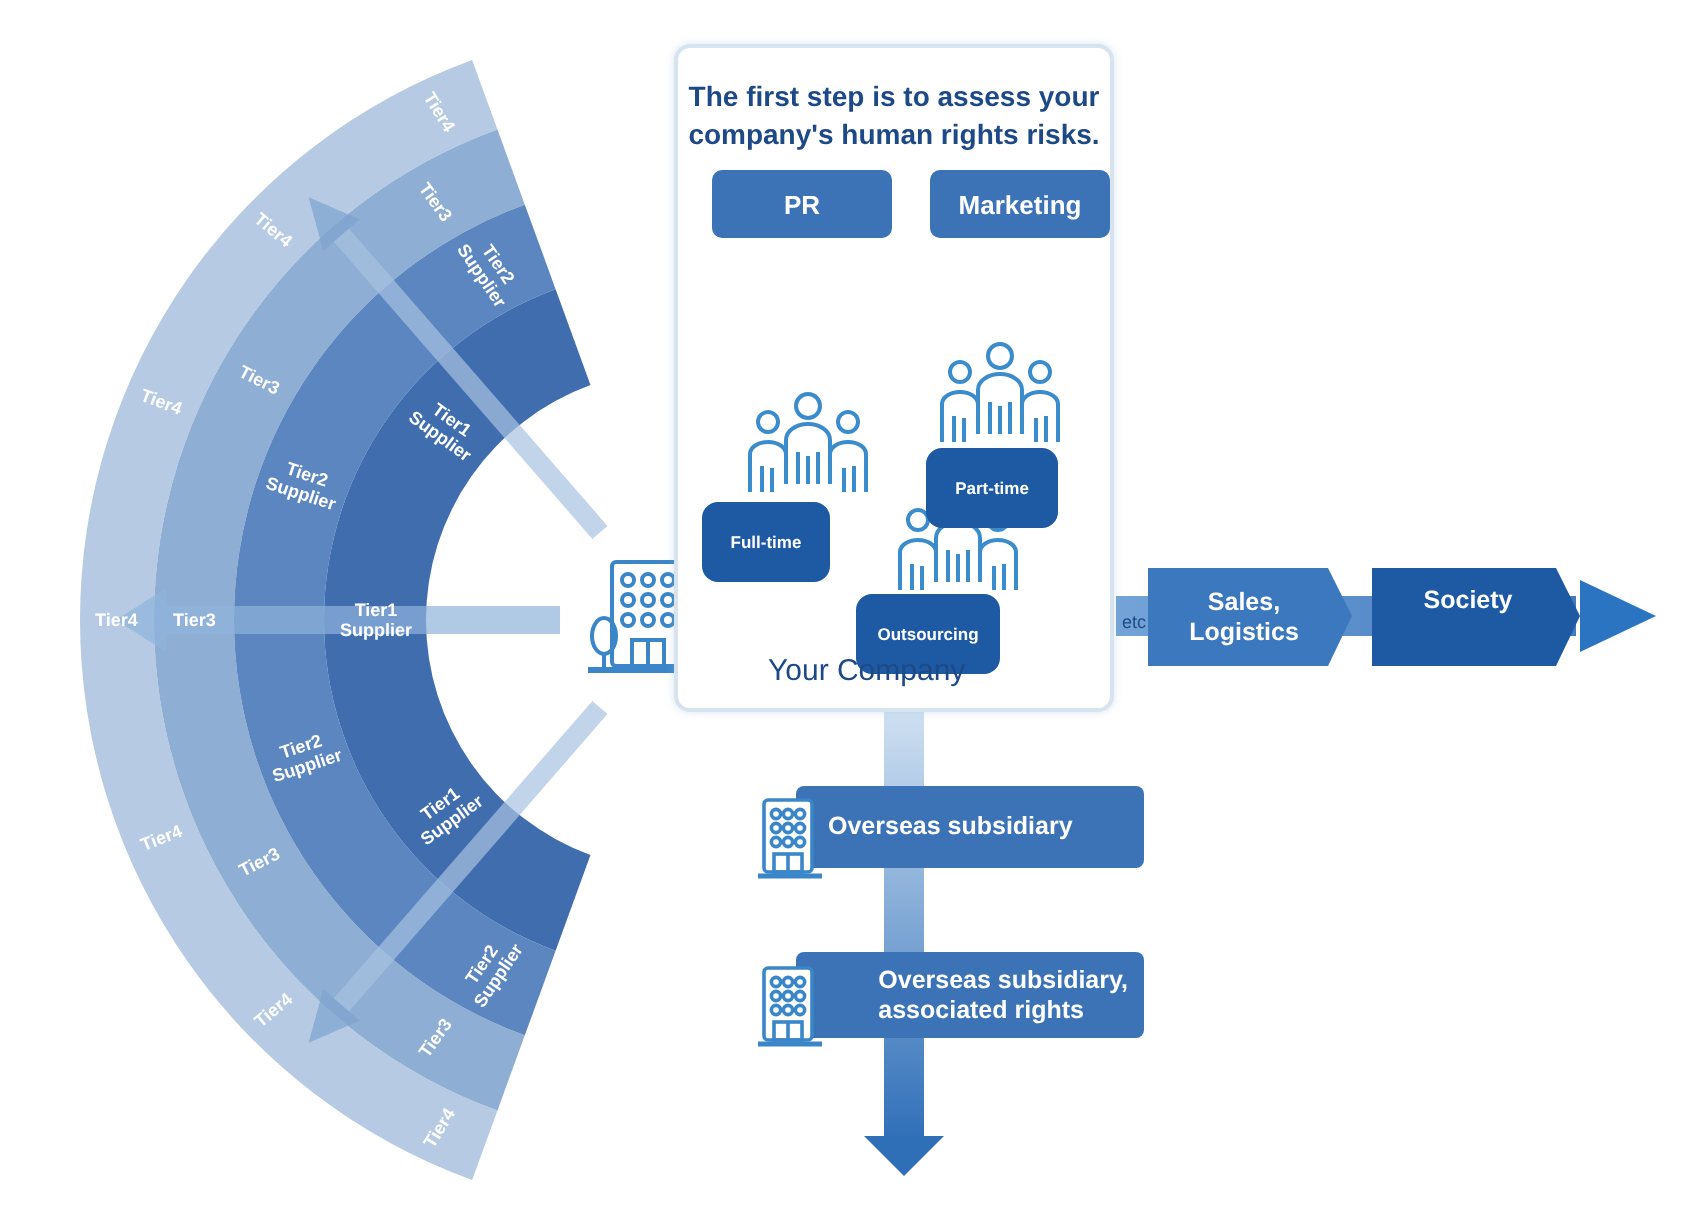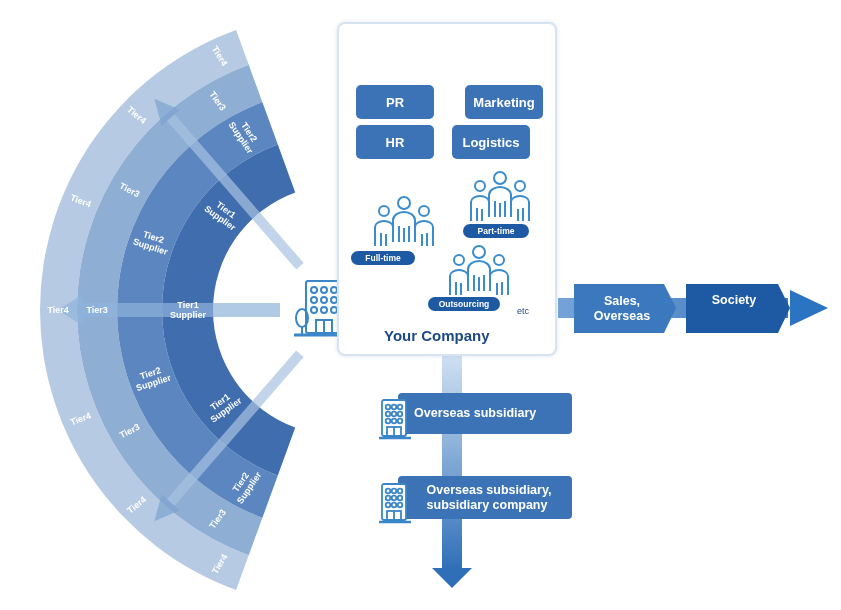--- a/index.html
+++ b/index.html
@@ -1,24 +1,24 @@
 <!DOCTYPE html>
 <html><head>
 <meta charset="utf-8">
 <style>
   html,body{margin:0;padding:0;background:#ffffff;}
   body{width:841px;height:610px;position:relative;overflow:hidden;font-family:"Liberation Sans",sans-serif;}
   #fan{position:absolute;left:0;top:0;width:841px;height:610px;}
   .card{position:absolute;left:337px;top:22px;width:220px;height:334px;border:2px solid #d8e3f0;border-radius:8px;background:#fff;box-sizing:border-box;box-shadow:0 0 4px rgba(150,180,215,.35);}
   .headline{position:absolute;left:0;top:15px;width:216px;text-align:center;font-weight:bold;font-size:14px;line-height:19px;color:#1d4a86;}
-  .dept{position:absolute;width:78px;height:34px;border-radius:5px;background:#3b73b6;color:#fff;font-weight:bold;font-size:13px;display:flex;align-items:center;justify-content:center;}
-  .pill{position:absolute;height:14px;border-radius:8px;background:#1d5aa3;color:#fff;font-weight:bold;font-size:8.5px;display:flex;align-items:center;justify-content:center;padding:0 6px;white-space:nowrap;}
+  .dept{position:absolute;width:90px;height:34px;border-radius:5px;background:#3b73b6;color:#fff;font-weight:bold;font-size:13px;display:flex;align-items:center;justify-content:center;}
+  .pill{position:absolute;height:14px;border-radius:8px;background:#1d5aa3;color:#fff;font-weight:bold;font-size:8.5px;display:flex;align-items:center;justify-content:center;padding:13px 6px;white-space:nowrap;}
   .people{position:absolute;}
-  .etc{position:absolute;font-weight:normal;font-size:9px;color:#1d4a86;}
-  .yourco{position:absolute;left:384px;top:327px;font-weight:bold;font-size:15px;color:#1d4a86;}
+  .etc{position:absolute;font-weight:normal;font-size:9px;color:#1d4a86;margin-left:44px;}
+  .yourco{position:absolute;left:384px;top:327px;font-weight:normal;font-size:15px;color:#1d4a86;}
   .box{position:absolute;color:#fff;font-weight:bold;font-size:12.5px;display:flex;align-items:center;justify-content:center;text-align:center;line-height:15px;}
   .tier{position:absolute;color:#fff;font-weight:bold;font-size:9px;line-height:10px;text-align:center;white-space:nowrap;transform-origin:center center;}
 </style>
 </head>
 <body>
 
 <svg id="fan" viewBox="0 0 841 610">
   <defs>
     <linearGradient id="vgrad" x1="0" y1="0" x2="0" y2="1">
       <stop offset="0" stop-color="#cfe0f2"></stop>
@@ -161,24 +161,26 @@
         <circle cx="16" cy="23" r="2.3"></circle>
         <circle cx="22" cy="23" r="2.3"></circle>
     <rect x="9" y="29" width="14" height="9"></rect>
         <line x1="16" y1="29" x2="16" y2="38"></line>
     <line x1="1" y1="40" x2="33" y2="40" stroke-width="2.5"></line>
       </g>
   </g>
 </svg>
 
 <div class="card">
+  <div class="headline">
+    <div>The first step is to assess your</div>
+    <div>company's human rights risks.</div>
+  </div>
   <div class="dept" style="left:17px;top:61px">PR</div>
   <div class="dept" style="left:126px;top:61px">Marketing</div>
-  <div class="dept" style="left:17px;top:101px">HR</div>
-  <div class="dept" style="left:113px;top:101px">Logistics</div>
 
   <svg class="people" style="left:30px;top:170px" width="70" height="62" viewBox="0 0 70 62">
       <use href="#ppl"></use>
     </svg>
   <svg class="people" style="left:126px;top:145px" width="70" height="62" viewBox="0 0 70 62">
       <use href="#ppl"></use>
     </svg>
   <svg class="people" style="left:105px;top:219px" width="70" height="62" viewBox="0 0 70 62">
       <use href="#ppl"></use>
     </svg>
@@ -199,24 +201,24 @@
       <path d="M6 52 V33 a9 6 0 0 1 18 0 M12 52 V39 M17 52 V40"></path>
       <circle cx="55" cy="17" r="5"></circle>
       <path d="M64 52 V33 a9 6 0 0 0 -18 0 M58 52 V39 M53 52 V40"></path>
     </g>
   </defs>
 </svg>
 
 <div class="box" style="left:574px;top:284px;width:96px;height:50px">
   <div>
       <div>Sales,</div>
-      <div>Overseas</div>
+      <div>Logistics</div>
     </div>
 </div>
 <div class="box" style="left:686px;top:284px;width:96px;height:32px">Society</div>
 
 <div class="box" style="left:414px;top:393px;width:150px;height:41px;justify-content:flex-start">Overseas subsidiary</div>
-<div class="box" style="left:414px;top:476px;width:150px;height:43px;justify-content:center;text-align:left">
+<div class="box" style="left:414px;top:476px;width:150px;height:43px;justify-content:flex-end;text-align:left">
   <div>
       <div>Overseas subsidiary,</div>
-      <div>subsidiary company</div>
+      <div>associated rights</div>
     </div>
 </div>
 
 </body></html>

